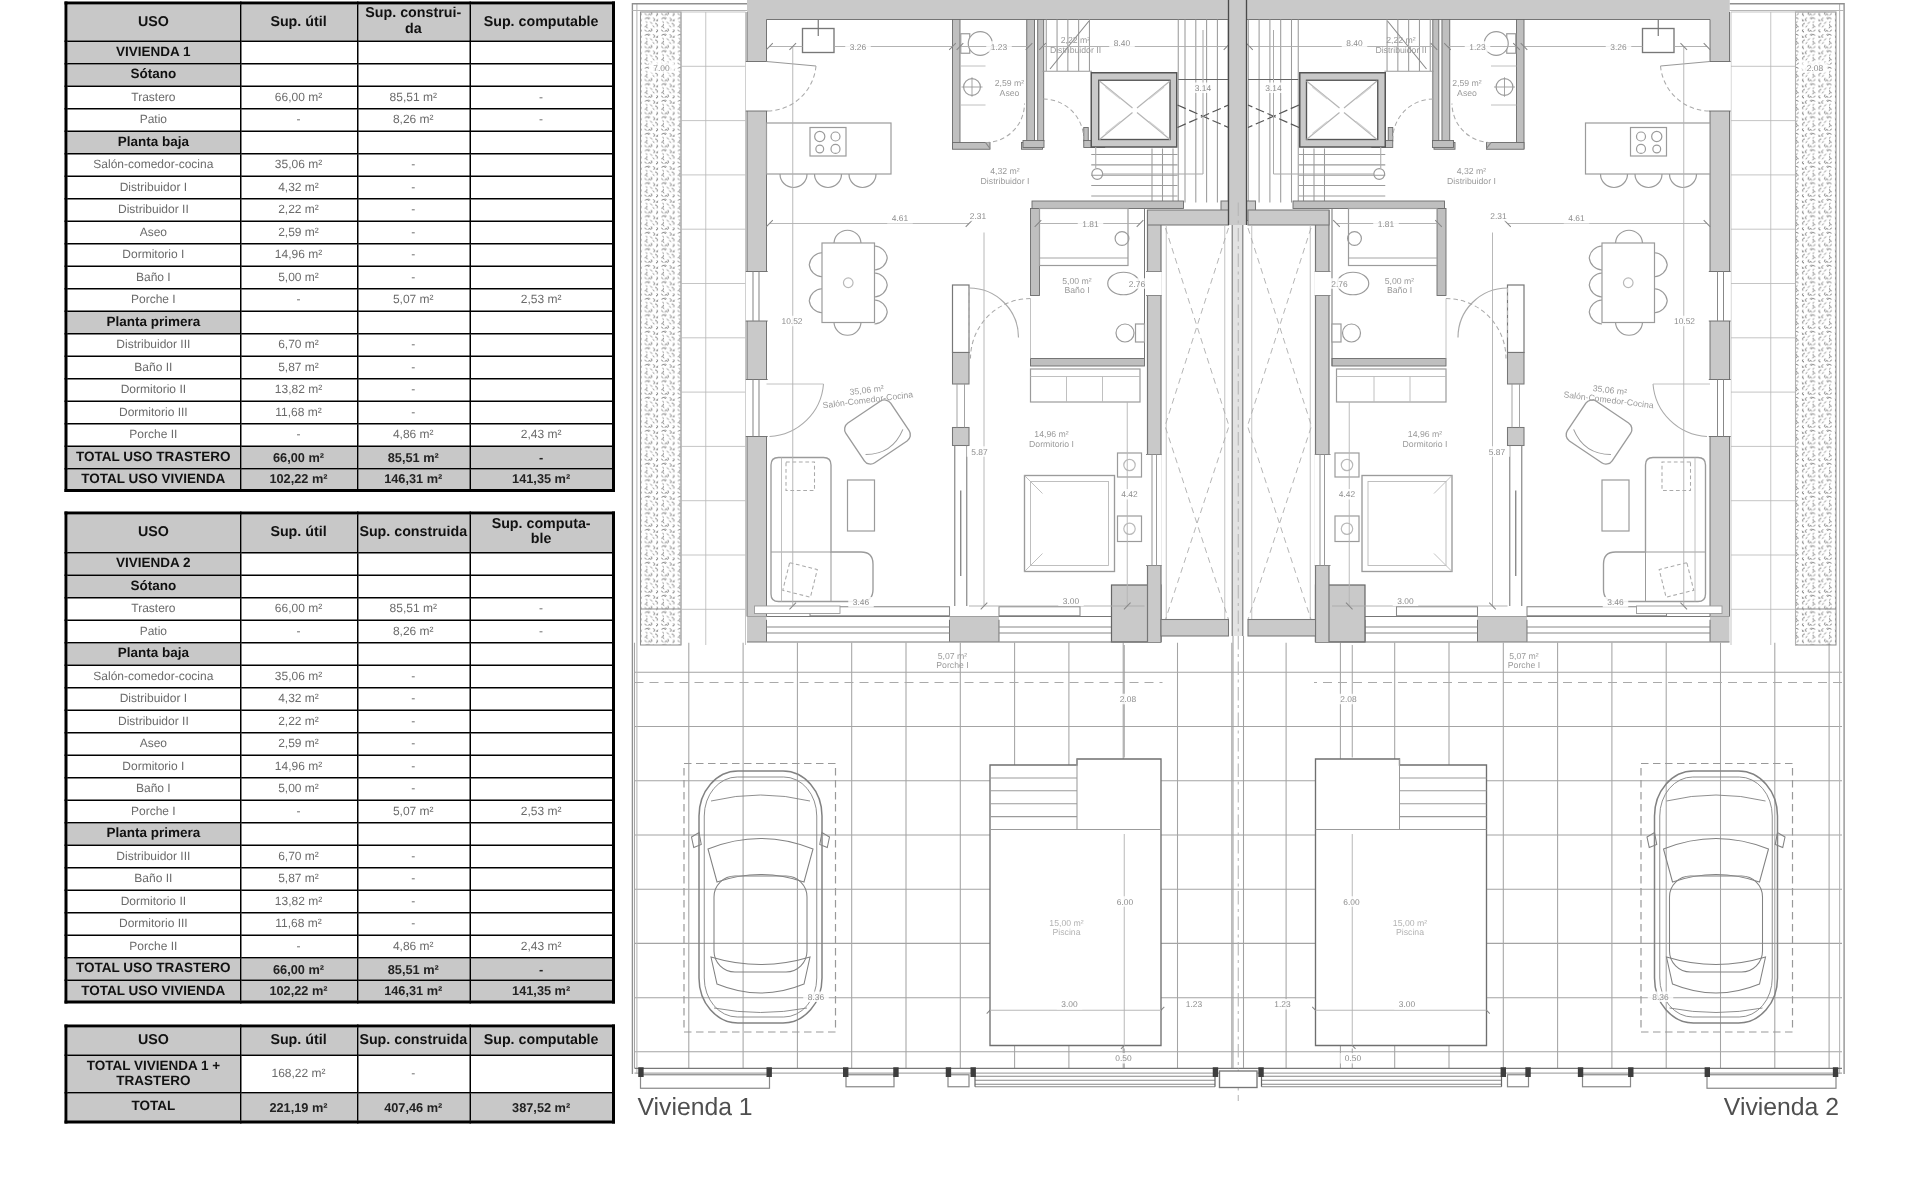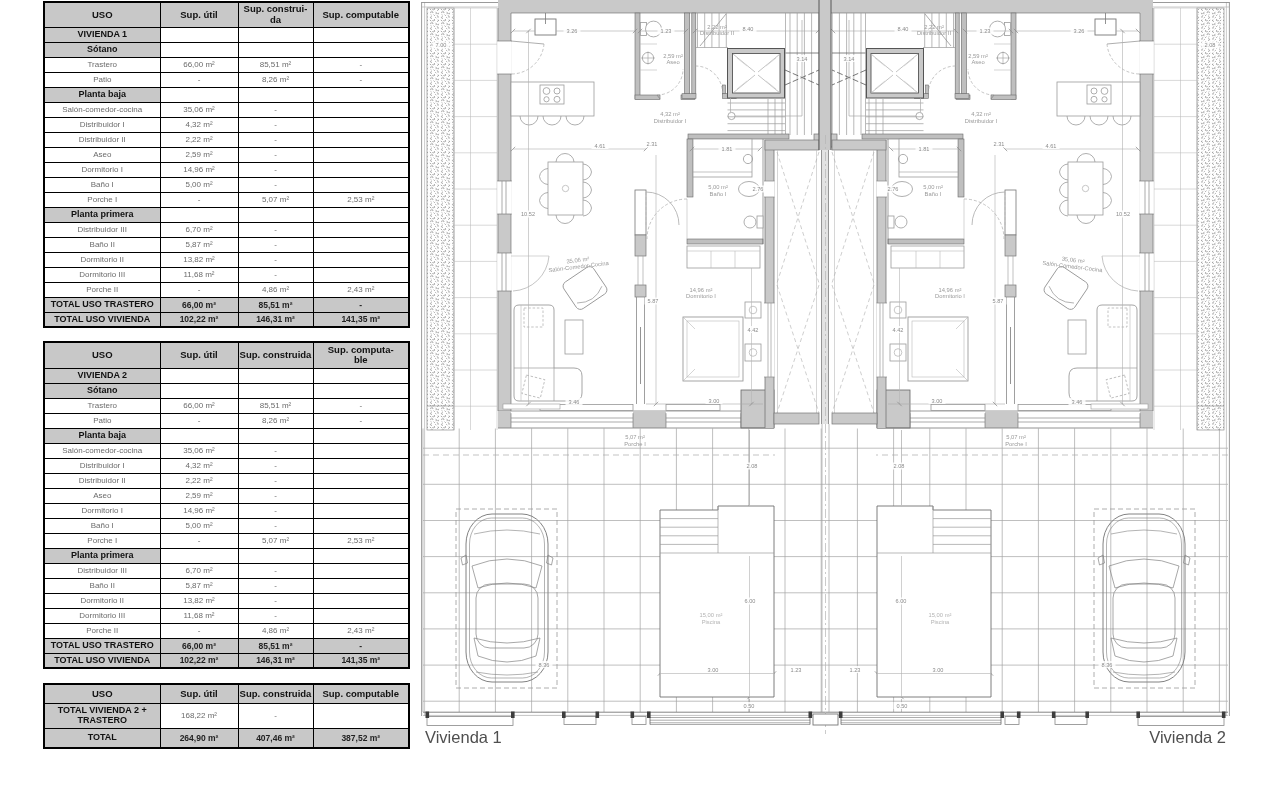--- a/index.html
+++ b/index.html
@@ -297,28 +297,28 @@
         <col style="width:96px">
       </colgroup>
 <tbody>
         <tr style="height:19px">
           <td class="h">USO</td>
           <td class="h">Sup. útil</td>
           <td class="h">Sup. construida</td>
           <td class="h">Sup. computable</td>
         </tr>
 <tr style="height:25px">
-          <td class="s">TOTAL VIVIENDA 2 +<br>TRASTERO</td>
+          <td class="s">TOTAL VIVIENDA 1 +<br>TRASTERO</td>
           <td class="d">168,22 m²</td>
           <td class="d">-</td>
           <td class="w"></td>
         </tr>
 <tr style="height:20px">
           <td class="s">TOTAL</td>
-          <td class="sv">264,90 m²</td>
+          <td class="sv">221,19 m²</td>
           <td class="sv">407,46  m²</td>
           <td class="sv">387,52  m²</td>
         </tr>
 </tbody>
     </table>
 <svg width="870" height="800" viewBox="410 0 870 800" style="position:absolute;left:410px;top:0;">
 <defs>
         <pattern id="hat" width="11" height="11" patternUnits="userSpaceOnUse">
           <path d="M1 1.5 q1.6 -1.4 2.8 .3 M6.5 .8 q1.8 1 .4 2.4 M2.4 5.2 q-1.5 1.6 .3 2.7 M7.8 4.6 q2 .2 1.3 2.2 M4.6 3.6 l1.2 1.3 M9 8.6 q1.2 1.2 -.4 1.8 M.8 9 l1.4 1 M5.2 8 q1.2 1.5 -.5 2.2 M3.4 .4 l.9 1 M9.6 1.8 l-1 1.2 M1.6 3.4 l1 .8 M6.2 6.2 l1.1 .9 M8.4 10.4 l1 -.8 M3.2 10.2 l.8 -1" stroke="#6f6f6f" stroke-width="0.6" fill="none"></path>
           <circle cx="4.2" cy="9.4" r="0.45" fill="#888"></circle>

